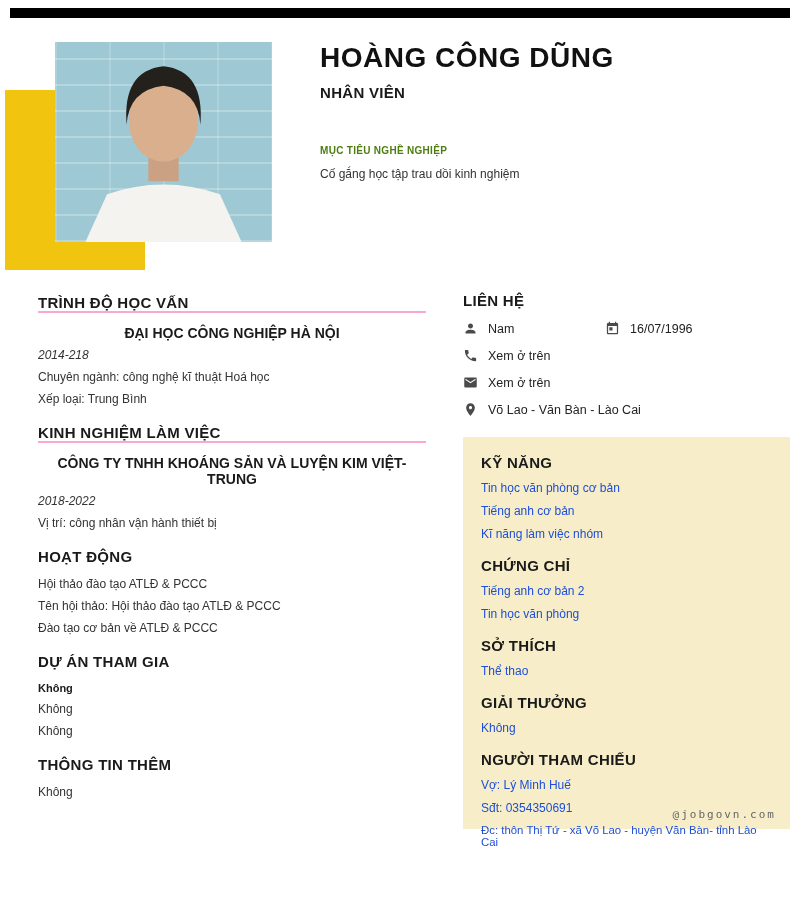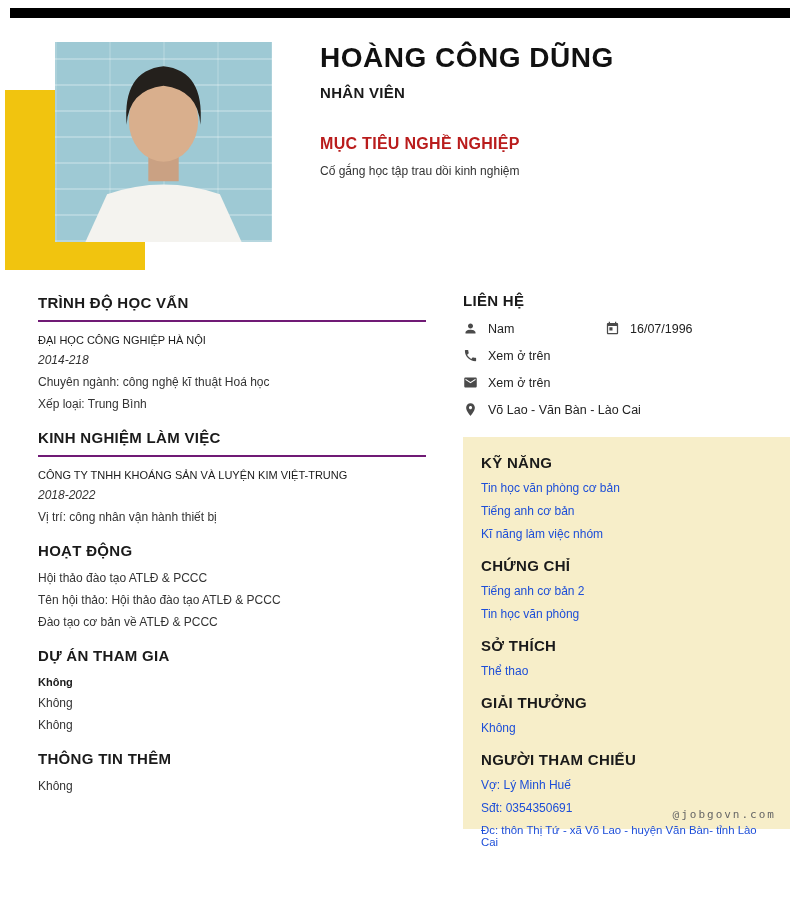--- a/index.html
+++ b/index.html
@@ -15,29 +15,29 @@
            background:
              repeating-linear-gradient(0deg, rgba(255,255,255,.25) 0 2px, rgba(0,0,0,0) 2px 26px),
              repeating-linear-gradient(90deg, rgba(255,255,255,.15) 0 2px, rgba(0,0,0,0) 2px 54px),
              #9ec9d4;
            z-index:2; }
   .photo svg { position:absolute; bottom:0; left:0; width:100%; height:100%; }
 
   .header-text { position:absolute; left:320px; top:42px; width:450px; }
   .cv-name { font-size:28px; font-weight:bold; color:#111; letter-spacing:.5px; }
   .cv-title { font-size:15px; font-weight:bold; color:#1a1a1a; margin-top:10px; letter-spacing:.3px; }
-  .obj-heading { font-size:16px; font-weight:bold; color:#b91c1c; margin-top:34px; letter-spacing:.3px; }
+  .obj-heading { font-size:10px; font-weight:bold; color:#4d7c0f; margin-top:44px; letter-spacing:.3px; }
   .obj-text { font-size:12px; color:#333; margin-top:11px; }
 
   .left-col { position:absolute; left:38px; top:294px; width:388px; }
   .h-section { font-size:15px; font-weight:bold; color:#1a1a1a; letter-spacing:.3px; }
-  .h-underline { border-bottom:2px solid #701a75; padding-bottom:9px; }
+  .h-underline { border-bottom:2px solid #f9a8d4; }
   .sec { margin-bottom:18px; }
   .sec + .sec { margin-top:14px; }
-  .entry-title { font-size:11px; font-weight:normal; color:#1a1a1a; margin-top:12px; }
+  .entry-title { font-size:14px; font-weight:bold; color:#1a1a1a; margin-top:12px;text-align:center; }
   .entry-period { font-size:12px; font-style:italic; color:#333; margin-top:7px; }
   .line { font-size:12px; color:#333; margin-top:8px; }
   .line-bold { font-size:11px; font-weight:bold; color:#1a1a1a; margin-top:12px; }
   .after-head { margin-top:12px; }
 
   .right-col { position:absolute; left:463px; top:292px; width:327px; }
   .contact-rows { margin-top:12px; }
   .c-row { display:flex; align-items:center; margin-bottom:12px; }
   .c-pair { display:flex; align-items:center; }
   .c-pair.first { width:142px; }

